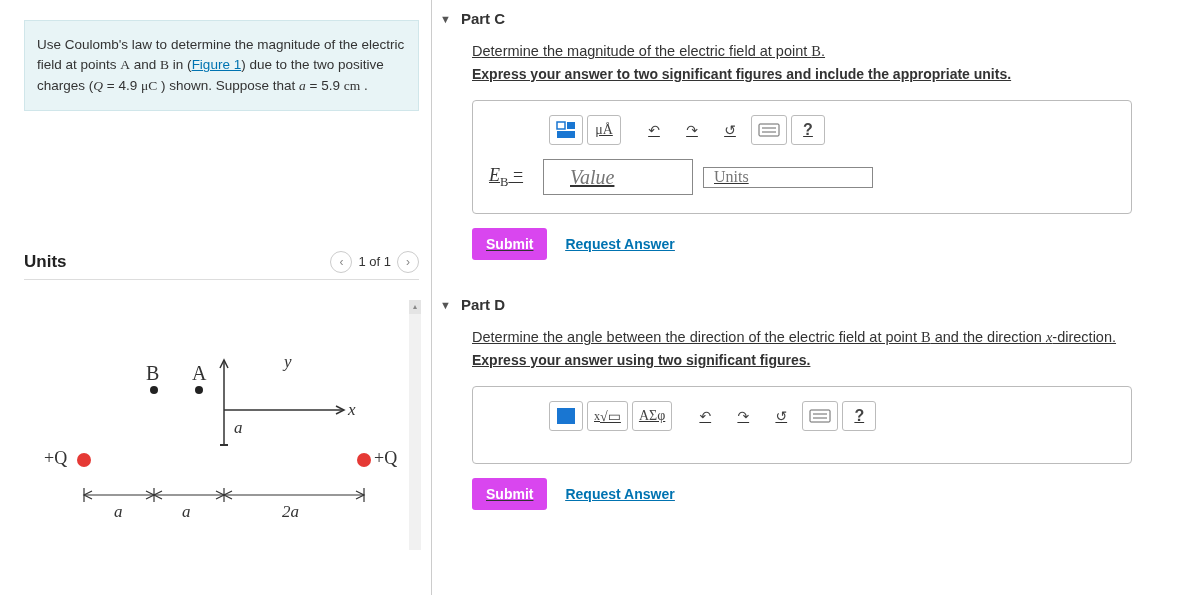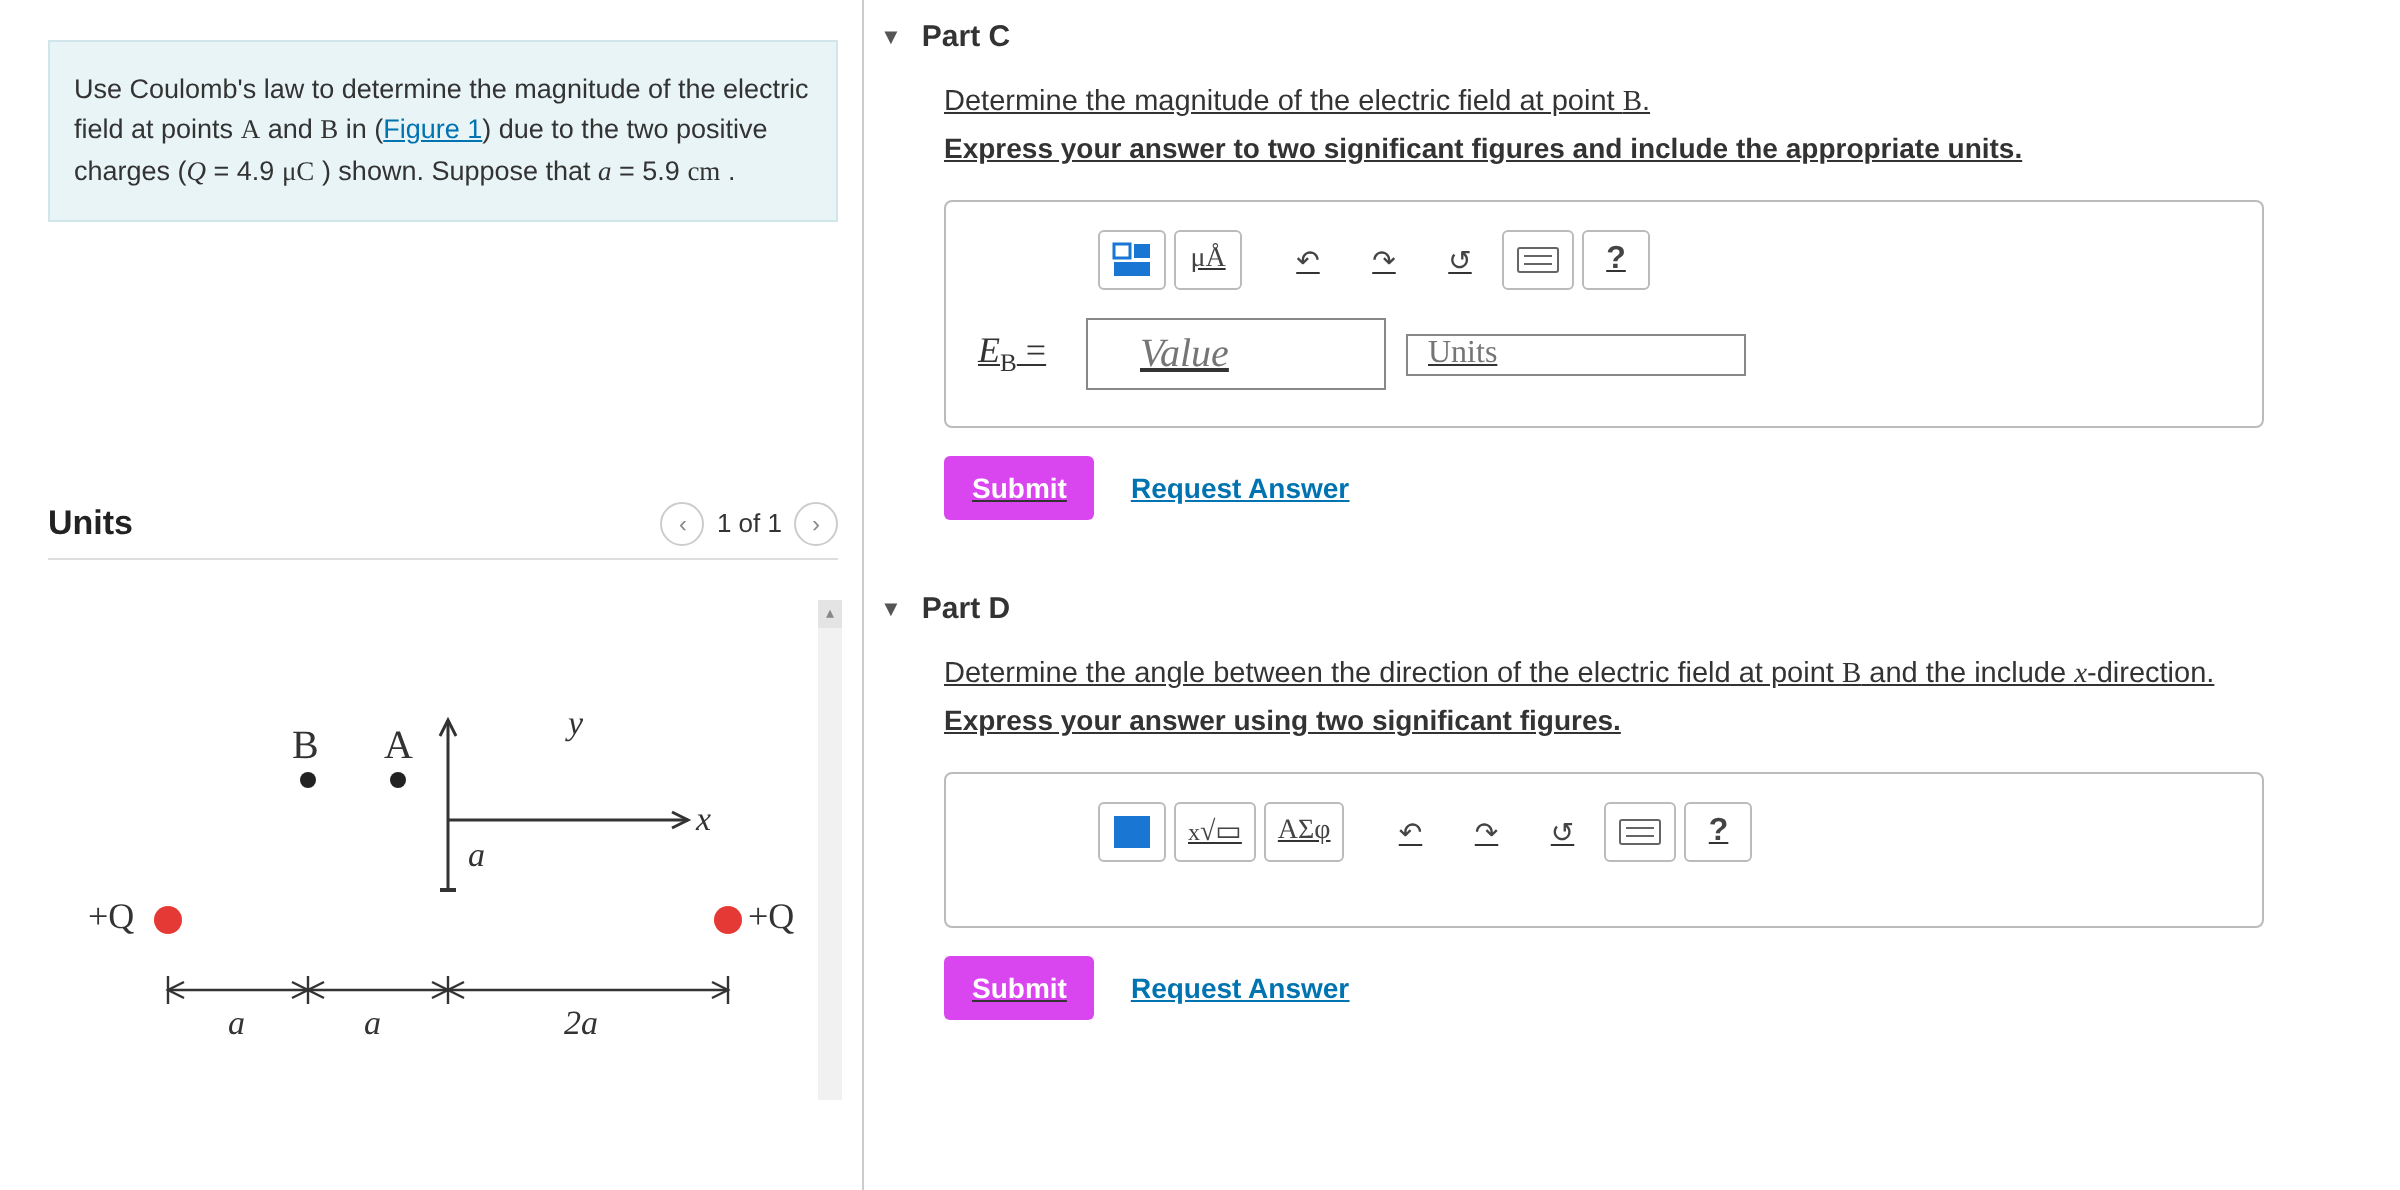--- a/index.html
+++ b/index.html
@@ -148,21 +148,21 @@
       <span class="req-link">Request Answer</span>
     </div>
   </div>
 
   <div class="part-header" style="margin-top:20px">
     <span class="caret">▼</span>
     <span>Part D</span>
   </div>
   <div class="part-body">
     <div class="prompt-line">
-      <span>Determine the angle between the direction of the electric field at point </span><span class="serif">B</span><span> and the include </span><i class="serif">x</i><span>-direction.</span>
+      <span>Determine the angle between the direction of the electric field at point </span><span class="serif">B</span><span> and the direction </span><i class="serif">x</i><span>-direction.</span>
     </div>
     <div class="instr-line">Express your answer using two significant figures.</div>
     <div class="answer-box">
       <div class="toolbar">
         <div class="tool-btn">
           <svg width="20" height="18">
               <rect x="1" y="1" width="18" height="16" fill="#1976d2"></rect>
             </svg>
         </div>
         <div class="tool-btn">

